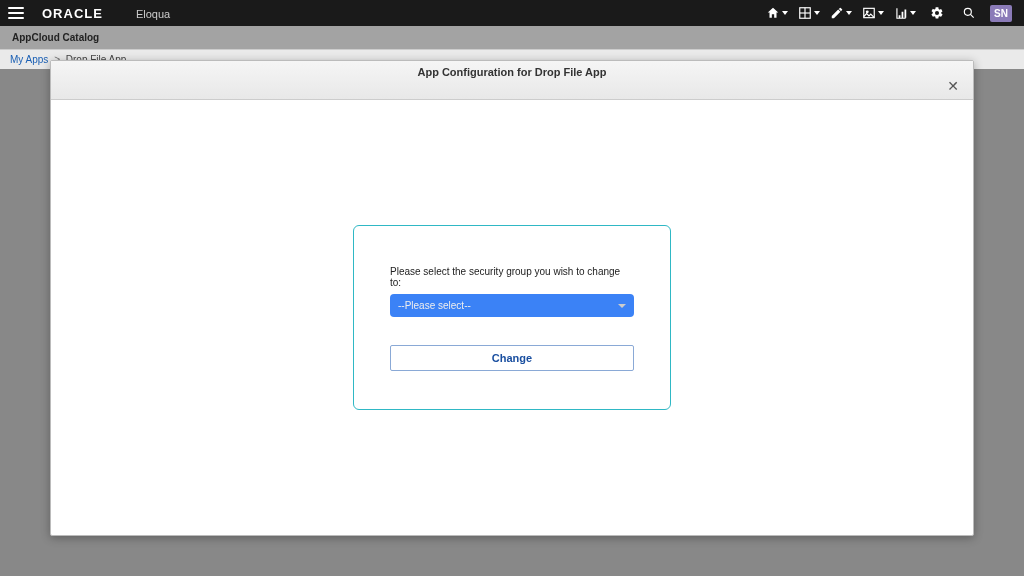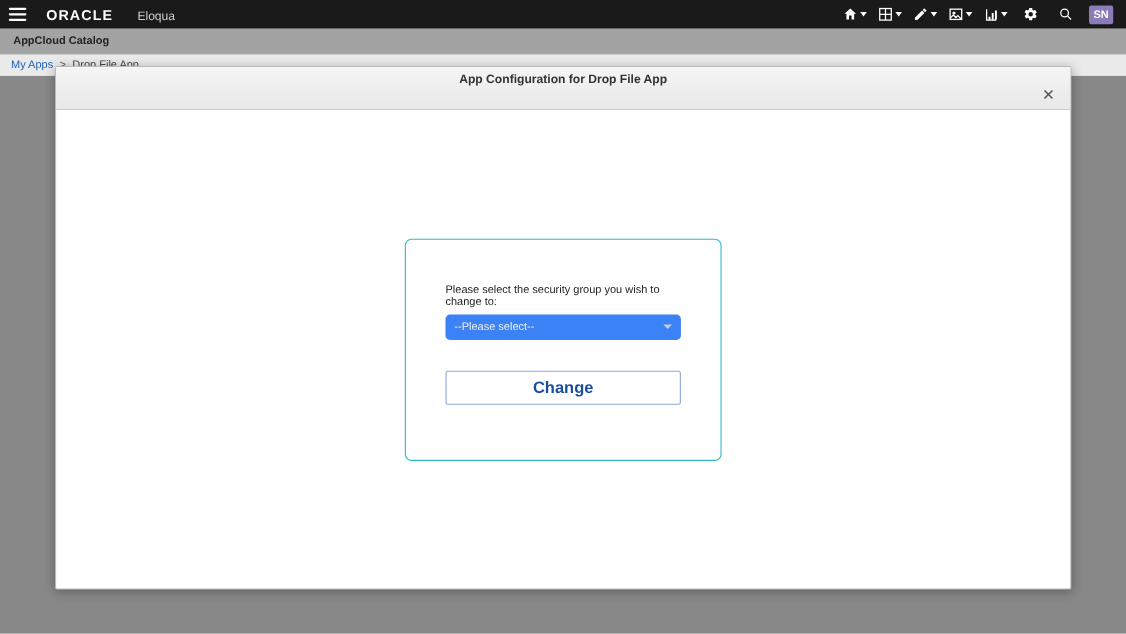--- a/index.html
+++ b/index.html
@@ -2,21 +2,21 @@
 <html><head>
 <meta charset="utf-8">
 <style>
 * { margin: 0; padding: 0; box-sizing: border-box; }
 body { font-family: Arial, Helvetica, sans-serif; background: #888; width: 1024px; height: 576px; overflow: hidden; }
 
 
 .topnav { background: #1a1a1a; height: 26px; display: flex; align-items: center; padding: 0 8px; color: #fff; }
 .hamburger { width: 16px; height: 12px; display: flex; flex-direction: column; justify-content: space-between; cursor: pointer; }
 .hamburger span { display: block; height: 2px; background: #fff; border-radius: 1px; }
-.brand { margin-left: 18px; display: flex; align-items: baseline; gap: 6px; }
+.brand { margin-left: 18px; display: flex; align-items: baseline; gap: 17px; }
 .brand-oracle { font-weight: bold; letter-spacing: 1px; font-size: 13px; font-family: Arial, sans-serif; }
 .brand-sub { font-size: 11px; color: #ccc; padding-left: 16px; }
 .nav-right { margin-left: auto; display: flex; align-items: center; gap: 2px; }
 .nav-btn { width: 30px; height: 16px; display: flex; align-items: center; justify-content: center; cursor: pointer; color: #fff; position: relative; gap: 2px; }
 .caret { width: 0; height: 0; border-left: 3px solid transparent; border-right: 3px solid transparent; border-top: 4px solid #fff; }
 .user-badge { background: #8b7bb8; color: #fff; font-size: 10px; padding: 3px 4px; border-radius: 2px; font-weight: bold; }
 
 
 .subheader { background: #a3a3a3; border-bottom: 1px solid #ccc; padding: 6px 12px; font-size: 10px; font-weight: bold; color: #222; }
 
@@ -26,26 +26,26 @@
 .breadcrumb span.sep { margin: 0 3px; color: #666; }
 
 
 .modal-wrap { position: absolute; left: 50px; right: 50px; top: 60px; bottom: 40px; background: #fff; border: 1px solid #bbb; border-radius: 2px; box-shadow: 0 2px 10px rgba(0,0,0,0.3); display: flex; flex-direction: column; }
 .modal-header { background: linear-gradient(#f5f5f5,#e8e8e8); border-bottom: 1px solid #ccc; padding: 5px 10px; display: flex; align-items: center; flex-direction: column; }
 .modal-title { font-size: 11px; font-weight: bold; color: #333; }
 .modal-close { margin-left: auto; font-size: 14px; color: #555; cursor: pointer; padding: 0 4px; }
 .modal-body { flex: 1; display: flex; align-items: center; justify-content: center; }
 
 
-.card { border: 1px solid #2fb8c5; border-radius: 6px; padding: 40px 36px 50px; width: 288px; }
+.card { border: 1px solid #2fb8c5; border-radius: 6px; padding: 40px 36px 38px; width: 318px; }
 .card-label { font-size: 10px; color: #222; margin-bottom: 6px; }
 .select-box { background: #3b82f6; color: #eee; border: none; border-radius: 4px; padding: 6px 8px; width: 100%; font-size: 10px; cursor: pointer; position: relative; -webkit-appearance: none; appearance: none; }
 .select-wrap { position: relative; margin-bottom: 28px; }
 .select-wrap::after { content: ""; position: absolute; right: 8px; top: 50%; transform: translateY(-50%); width: 0; height: 0; border-left: 4px solid transparent; border-right: 4px solid transparent; border-top: 4px solid #ccc; pointer-events: none; }
-.change-btn { width: 100%; background: #fff; border: 1px solid #8aa9d6; color: #1a4fa0; font-size: 15px; font-weight: bold; padding: 6px 0; border-radius: 2px; cursor: pointer; }
+.change-btn { width: 100%; background: #fff; border: 1px solid #8aa9d6; color: #1a4fa0; font-size: 11px; font-weight: bold; padding: 6px 0; border-radius: 2px; cursor: pointer; }
 
 svg { display: block; }
 </style>
 </head>
 <body>
 
 <div class="topnav">
   <div class="hamburger">
     <span></span>
       <span></span>

